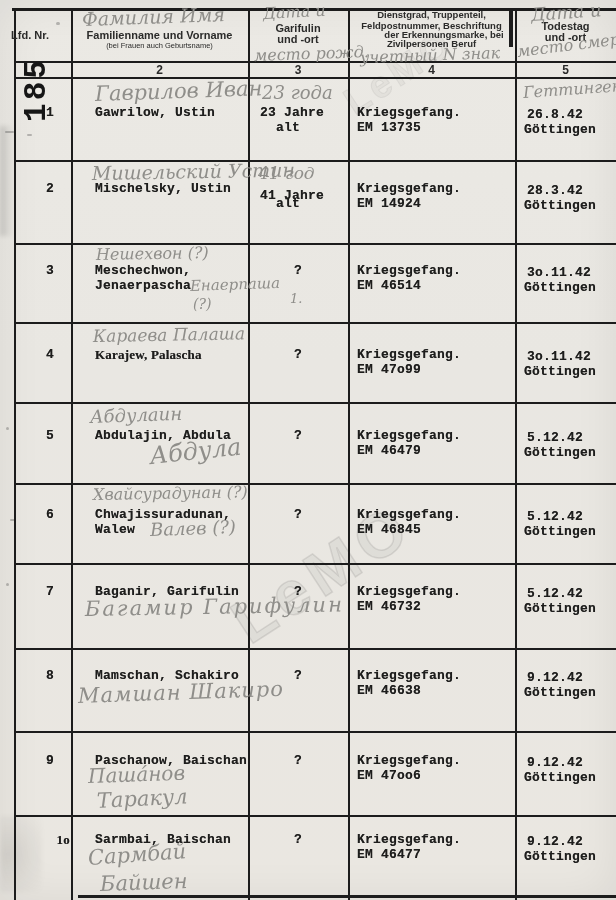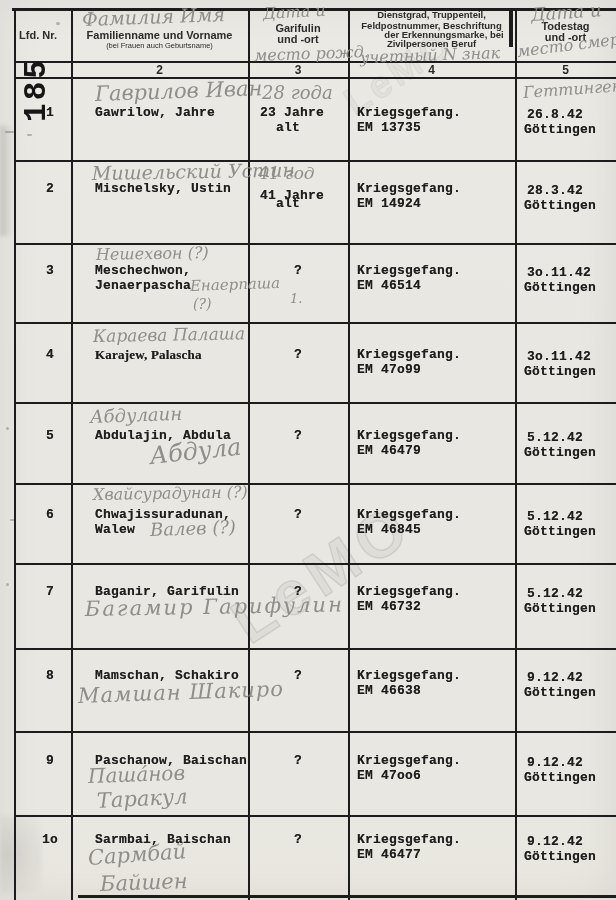--- a/index.html
+++ b/index.html
@@ -91,21 +91,21 @@
   <div class="hline" style="top:243px;"></div>
   <div class="hline" style="top:322px;"></div>
   <div class="hline" style="top:402px;"></div>
   <div class="hline" style="top:483px;"></div>
   <div class="hline" style="top:563px;"></div>
   <div class="hline" style="top:648px;"></div>
   <div class="hline" style="top:731px;"></div>
   <div class="hline" style="top:815px;"></div>
   <div class="hline" style="top:895px;height:3px;left:78px;"></div>
 
-  <div class="hdr" style="left:10px;top:29px;width:56px;font-weight:700;font-size:11px;">Lfd. Nr.</div>
+  <div class="hdr" style="left:2px;top:29px;width:56px;font-weight:700;font-size:11px;">Lfd. Nr.</div>
   <div class="speck" style="left:56px;top:22px;width:4px;height:3px;"></div>
   <div class="hw" style="left:82px;top:8px;font-size:19px;transform:rotate(-2deg);">Фамилия Имя</div>
   <div class="hdr" style="left:71px;top:29px;width:177px;font-weight:700;font-size:11px;">Familienname und Vorname</div>
   <div class="hdr" style="left:71px;top:41px;width:177px;font-size:7.5px;">(bei Frauen auch Geburtsname)</div>
   <div class="hw" style="left:263px;top:4px;font-size:16px;transform:rotate(-3deg);">Дата и</div>
   <div class="hdr" style="left:248px;top:22px;width:100px;font-weight:700;font-size:11px;">Garifulin</div>
   <div class="hdr" style="left:248px;top:33px;width:100px;font-weight:700;font-size:11px;">und -ort</div>
   <div class="hw" style="left:254px;top:46px;font-size:16px;transform:rotate(-2deg);">место рожд.</div>
   <div class="hdr" style="left:348px;top:11px;width:167px;font-weight:700;font-size:9.5px;line-height:8.6px;">Dienstgrad, Truppenteil,</div>
   <div class="hdr" style="left:348px;top:20px;width:167px;font-weight:700;font-size:9.5px;">Feldpostnummer, Beschriftung</div>
@@ -121,22 +121,22 @@
   <div class="hdr" style="left:248px;top:63px;width:100px;font-weight:700;font-size:12px;">3</div>
   <div class="hdr" style="left:348px;top:63px;width:167px;font-weight:700;font-size:12px;">4</div>
   <div class="hdr" style="left:515px;top:63px;width:101px;font-weight:700;font-size:12px;">5</div>
 
   <div class="margin-num">
       <span>185</span>
     </div>
 
   <div class="t" style="left:30px;top:105px;width:40px;text-align:center;">1</div>
   <div class="hw" style="left:95px;top:82px;font-size:21px;transform:rotate(-2deg);">Гаврилов Иван</div>
-  <div class="t" style="left:95px;top:105px;">Gawrilow, Jahre</div>
-  <div class="hw" style="left:262px;top:82px;font-size:18px;">28 года</div>
+  <div class="t" style="left:95px;top:105px;">Gawrilow, Ustin</div>
+  <div class="hw" style="left:262px;top:82px;font-size:18px;">23 года</div>
   <div class="t" style="left:260px;top:105px;">23 Jahre</div>
   <div class="t" style="left:276px;top:120px;">alt</div>
   <div class="t" style="left:357px;top:105px;">Kriegsgefang.</div>
   <div class="t" style="left:357px;top:120px;">EM 13735</div>
   <div class="hw" style="left:523px;top:83px;font-size:16px;transform:rotate(-4deg);">Геттинген</div>
   <div class="t" style="left:527px;top:107px;">26.8.42</div>
   <div class="t" style="left:524px;top:122px;">Göttingen</div>
 
   <div class="t" style="left:30px;top:181px;width:40px;text-align:center;">2</div>
   <div class="hw" style="left:92px;top:162px;font-size:19px;transform:rotate(-1deg);">Мишельский Устин</div>
@@ -213,21 +213,21 @@
   <div class="t" style="left:30px;top:753px;width:40px;text-align:center;">9</div>
   <div class="t" style="left:95px;top:753px;">Paschanow, Baischan</div>
   <div class="hw" style="left:88px;top:764px;font-size:20px;transform:rotate(-2deg);">Паша́нов</div>
   <div class="hw" style="left:97px;top:789px;font-size:21px;transform:rotate(-3deg);">Таракул</div>
   <div class="t qmark" style="top:753px;">?</div>
   <div class="t" style="left:357px;top:753px;">Kriegsgefang.</div>
   <div class="t" style="left:357px;top:768px;">EM 47oo6</div>
   <div class="t" style="left:527px;top:755px;">9.12.42</div>
   <div class="t" style="left:524px;top:770px;">Göttingen</div>
 
-  <div class="t" style="left:30px;top:832px;width:40px;text-align:center;">1o</div>
+  <div class="t" style="left:30px;top:832px;width:40px;text-align:right;font-family:Liberation Serif, serif;">1o</div>
   <div class="t" style="left:95px;top:832px;">Sarmbai, Baischan</div>
   <div class="hw" style="left:88px;top:846px;font-size:21px;transform:rotate(-4deg);">Сармбай</div>
   <div class="hw" style="left:100px;top:872px;font-size:21px;transform:rotate(-2deg);">Байшен</div>
   <div class="t qmark" style="top:832px;">?</div>
   <div class="t" style="left:357px;top:832px;">Kriegsgefang.</div>
   <div class="t" style="left:357px;top:847px;">EM 46477</div>
   <div class="t" style="left:527px;top:834px;">9.12.42</div>
   <div class="t" style="left:524px;top:849px;">Göttingen</div>
 
 </div>

